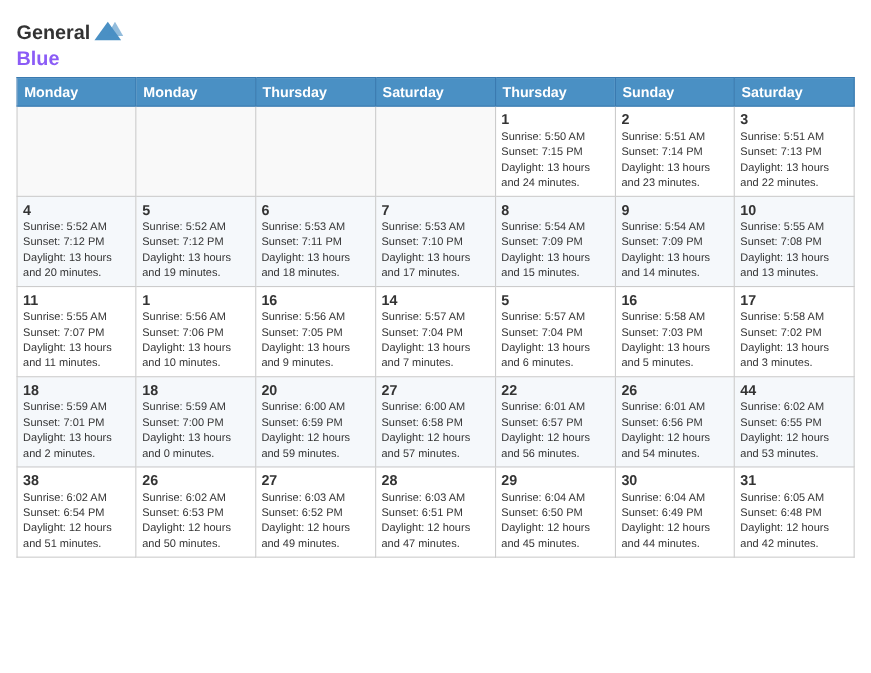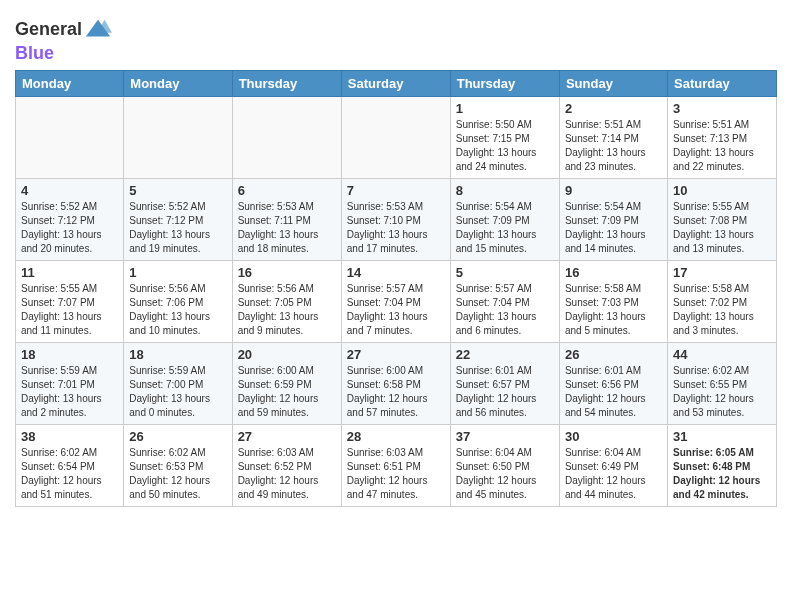--- a/index.html
+++ b/index.html
@@ -328,35 +328,35 @@
 and 49 minutes.</div>
         </td>
         <td>
           <span class="day-number">28</span>
           <div class="day-info" style="white-space: pre-line;">Sunrise: 6:03 AM
 Sunset: 6:51 PM
 Daylight: 12 hours
 and 47 minutes.</div>
         </td>
         <td>
-          <span class="day-number">37</span>
+          <span class="day-number">29</span>
           <div class="day-info" style="white-space: pre-line;">Sunrise: 6:04 AM
 Sunset: 6:50 PM
 Daylight: 12 hours
 and 45 minutes.</div>
         </td>
         <td>
           <span class="day-number">30</span>
           <div class="day-info" style="white-space: pre-line;">Sunrise: 6:04 AM
 Sunset: 6:49 PM
 Daylight: 12 hours
 and 44 minutes.</div>
         </td>
         <td>
           <span class="day-number">31</span>
-          <div class="day-info" style="white-space: pre-line; font-weight: bold;">Sunrise: 6:05 AM
+          <div class="day-info" style="white-space: pre-line;">Sunrise: 6:05 AM
 Sunset: 6:48 PM
 Daylight: 12 hours
 and 42 minutes.</div>
         </td>
       </tr>
     </tbody>
 </table>
 
 </body></html>

